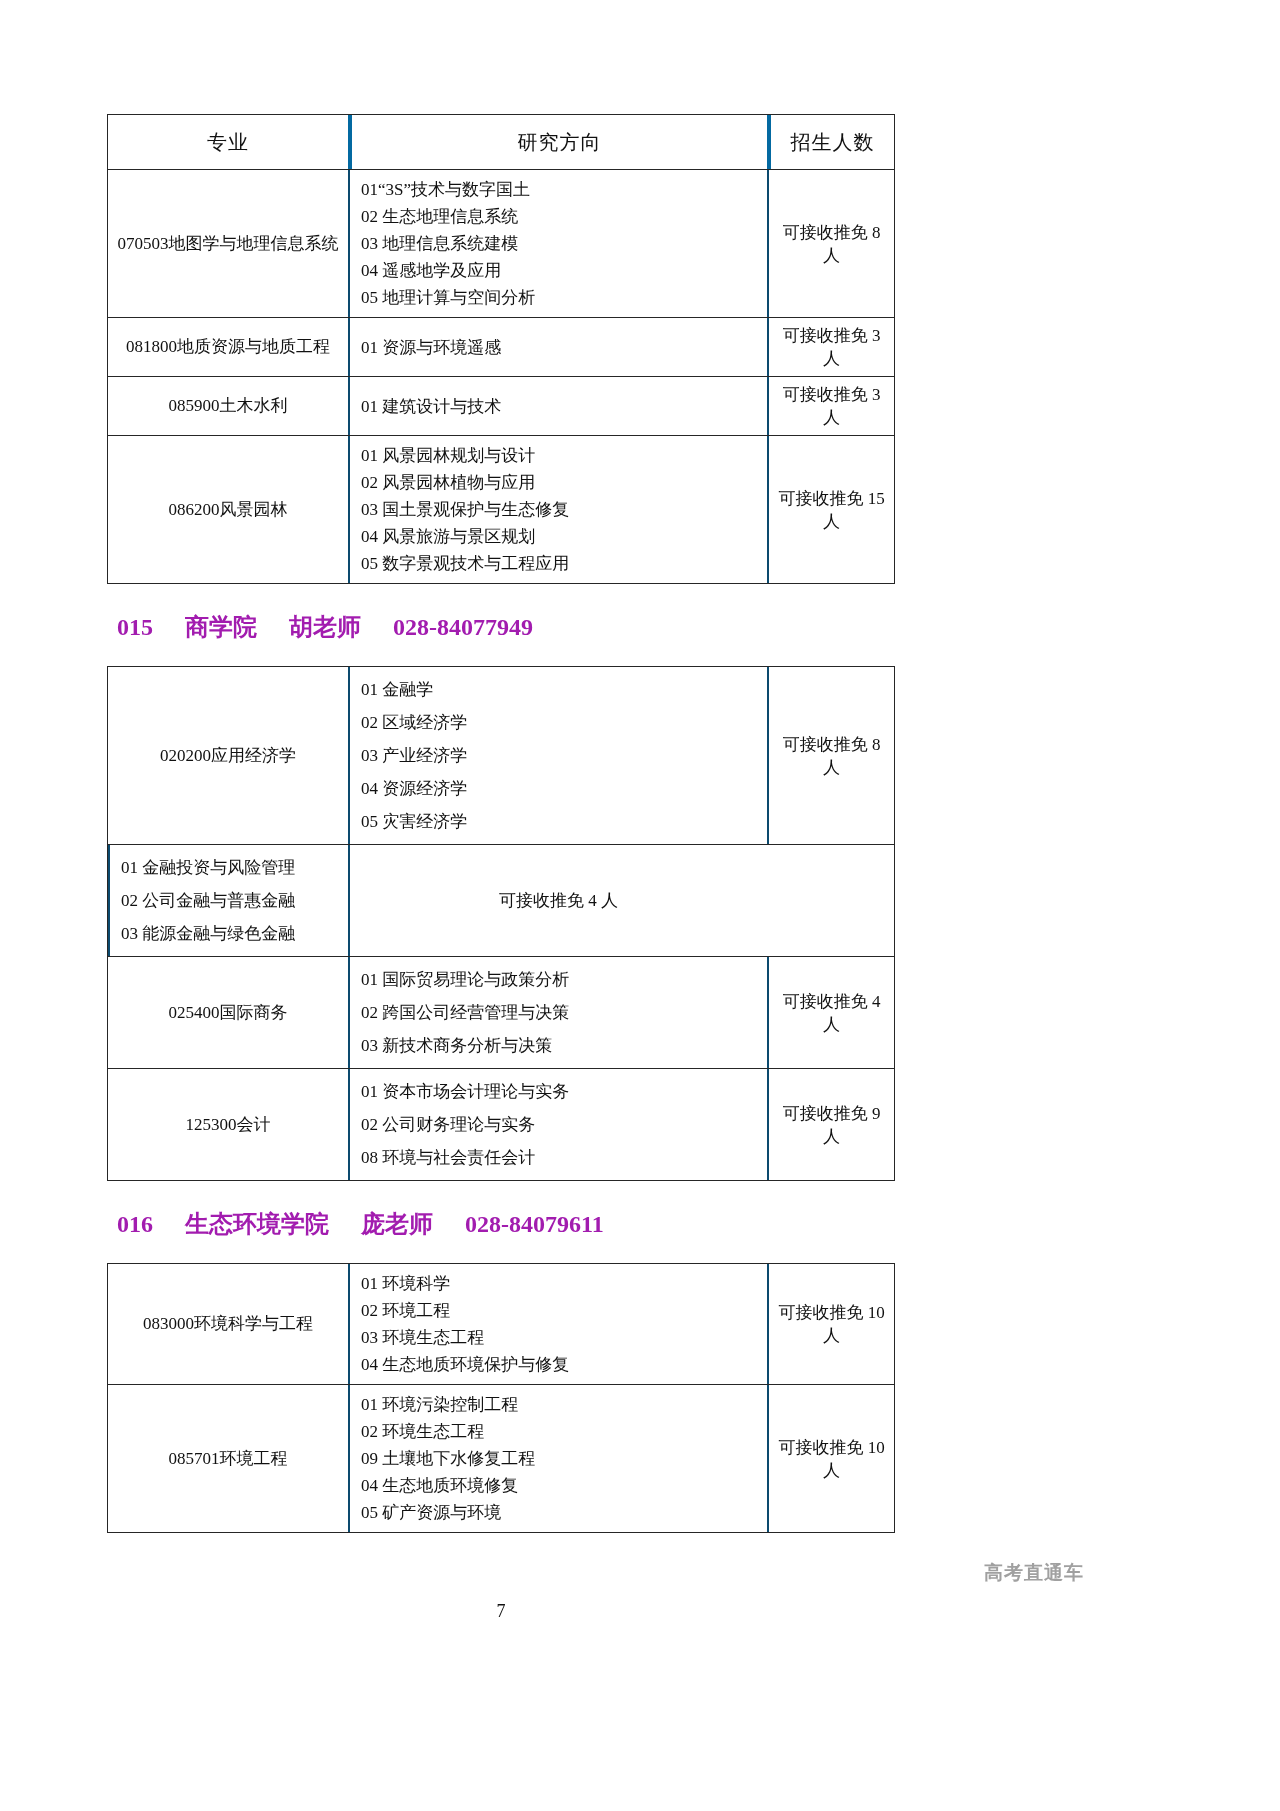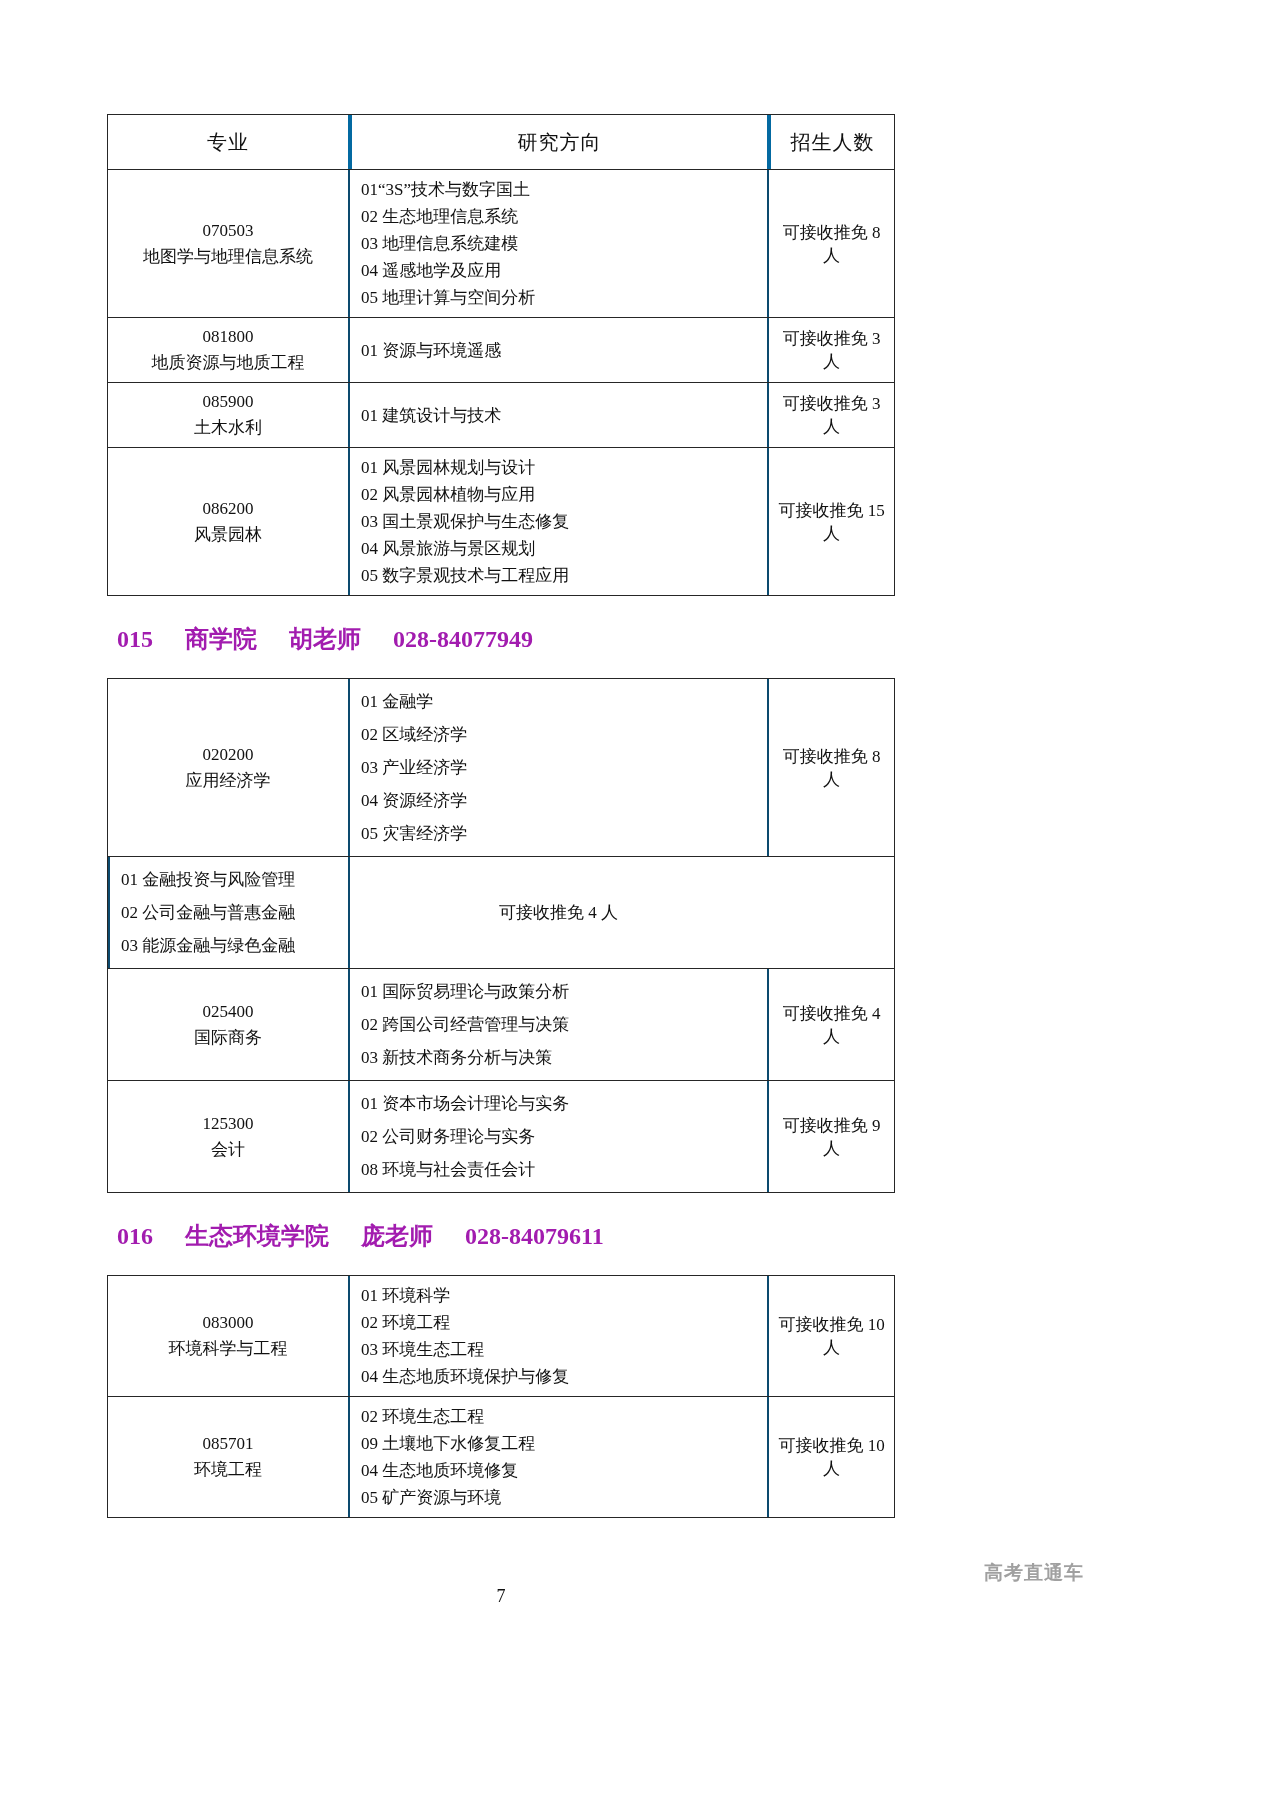--- a/index.html
+++ b/index.html
@@ -26,21 +26,21 @@
     grid-template-columns: 240px 419px 1fr;
     min-height: 52px;
   }
   .trow + .trow { border-top: 1px solid #262626; }
   .cell {
     padding: 6px 8px;
     font-size: 17px;
   }
   .c1 {
     display: flex;
-    flex-direction: column;
+    flex-direction: row;
     justify-content: center;
     align-items: center;
     text-align: center;
     line-height: 26px;
   }
   .c2, .c3 { border-left: 2px solid #0c4a6e; }
   .c2 {
     display: flex;
     flex-direction: column;
     justify-content: center;
@@ -237,20 +237,21 @@
       <div>可接收推免 10 人</div>
     </div>
   </div>
 
   <div class="trow">
     <div class="cell c1">
       <div>085701</div>
       <div>环境工程</div>
     </div>
     <div class="cell c2">
+            <div class="direction">01 环境污染控制工程</div>
             <div class="direction">02 环境生态工程</div>
             <div class="direction">09 土壤地下水修复工程</div>
             <div class="direction">04 生态地质环境修复</div>
             <div class="direction">05 矿产资源与环境</div>
           </div>
     <div class="cell c3">
       <div>可接收推免 10 人</div>
     </div>
   </div>
 </div>

